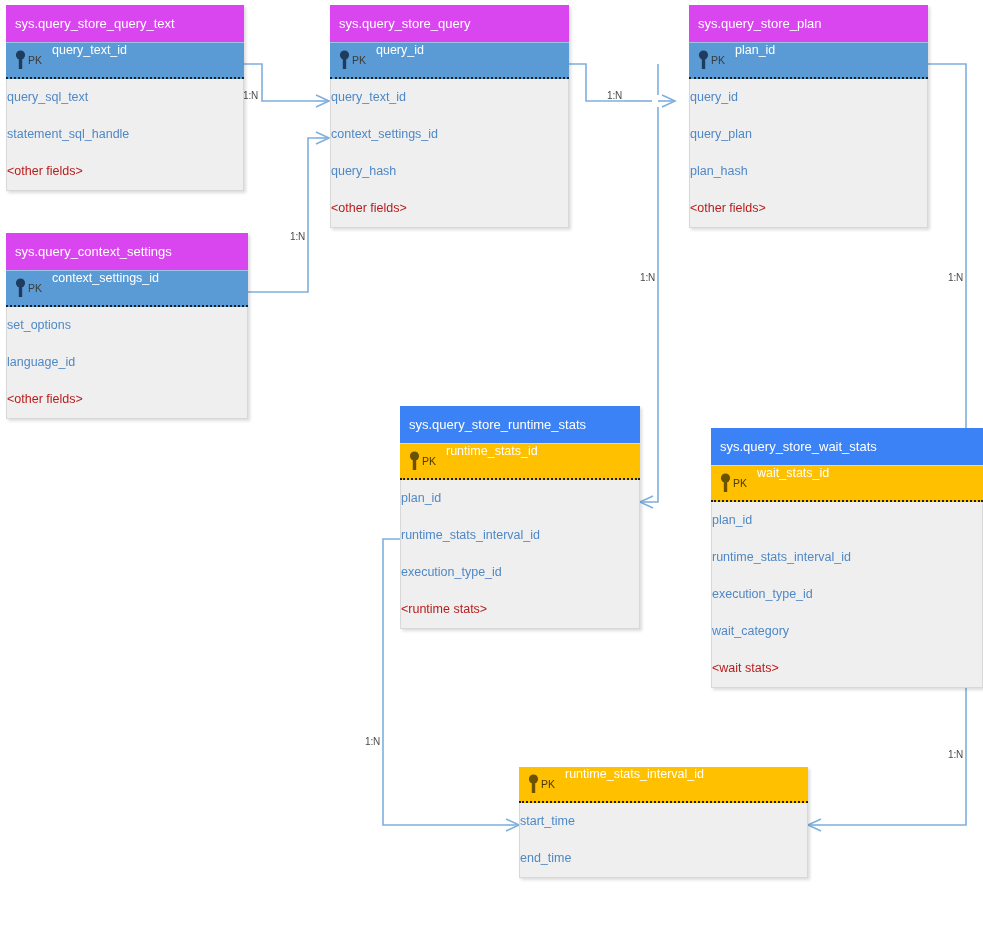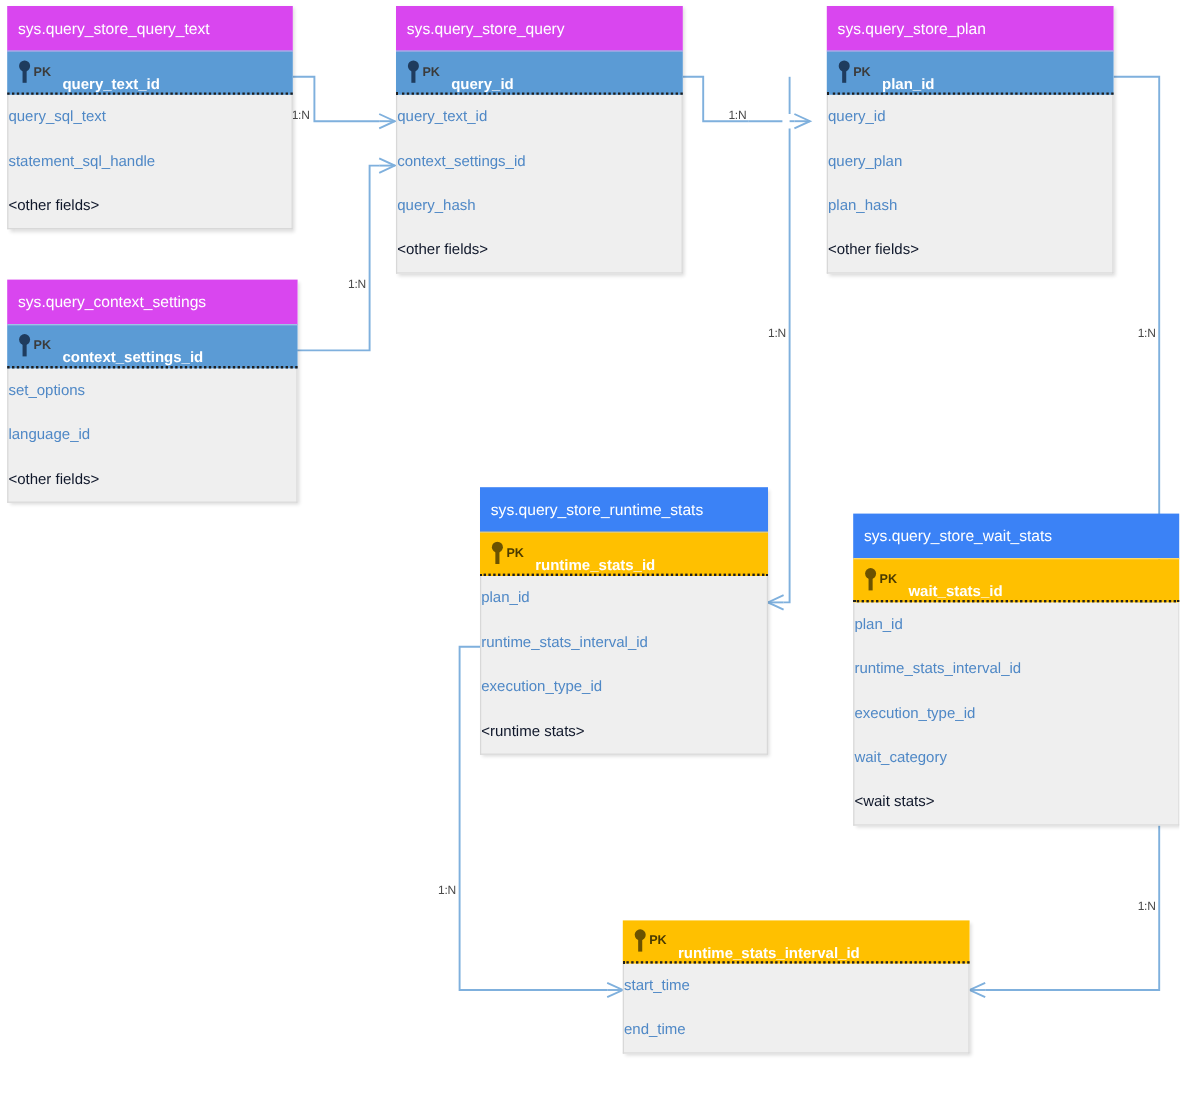--- a/index.html
+++ b/index.html
@@ -61,41 +61,40 @@
     font-size: 13px;
     color: #ffffff;
     white-space: nowrap;
     overflow: hidden;
   }
   .tbl-pk {
     box-sizing: border-box;
     height: 36px;
     position: relative;
     display: flex;
-    align-items: flex-end;
+    align-items: flex-start;
     font-size: 12.5px;
     color: #ffffff;
-    font-weight: bold;
   }
   .tbl-body {
     box-sizing: border-box;
     background: #efefef;
     border: 1px solid #d8d8d8;
     border-top: none;
     padding: 0;
   }
   .field {
     box-sizing: border-box;
     height: 37px;
     line-height: 37px;
     font-size: 12.5px;
     color: #4f88c6;
     white-space: nowrap;
   }
-  .field.angle { color: #0f172a; }
+  .field.angle { color: #b91c1c; }
 
   
   .theme-blue .tbl-title { background: #d946ef; border-bottom: 1px solid #9cc3e5; }
   .theme-blue .tbl-pk    { background: #5b9bd5; border-bottom: 2px dotted #1f1f1f; }
 
   
   .theme-orange .tbl-title { background: #3b82f6; border-bottom: 1px solid #ffd966; }
   .theme-orange .tbl-pk    { background: #ffc000; border-bottom: 2px dotted #1f1f1f; }
 
   .pk-key {

